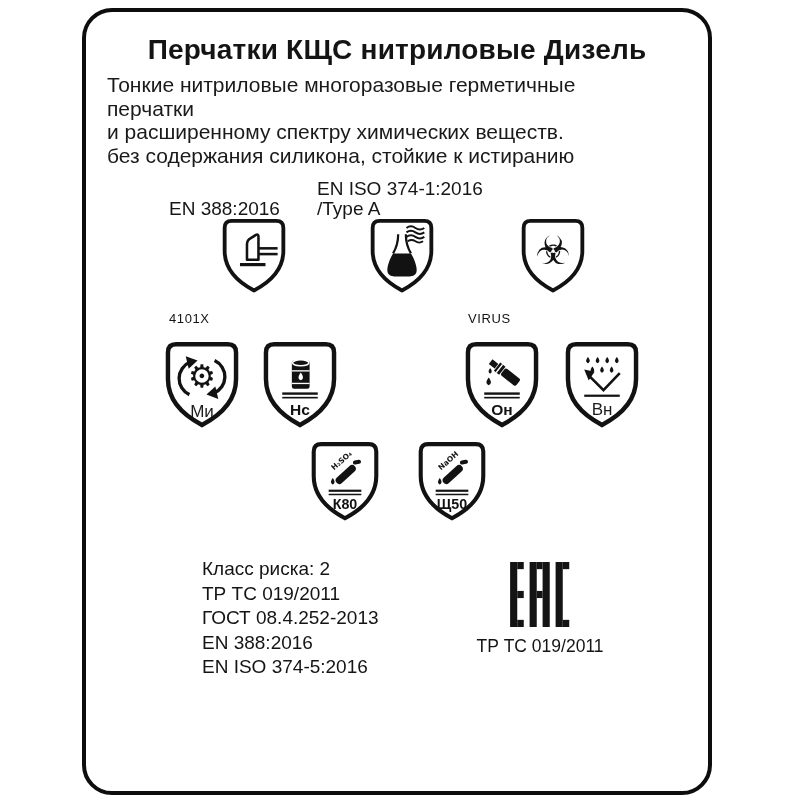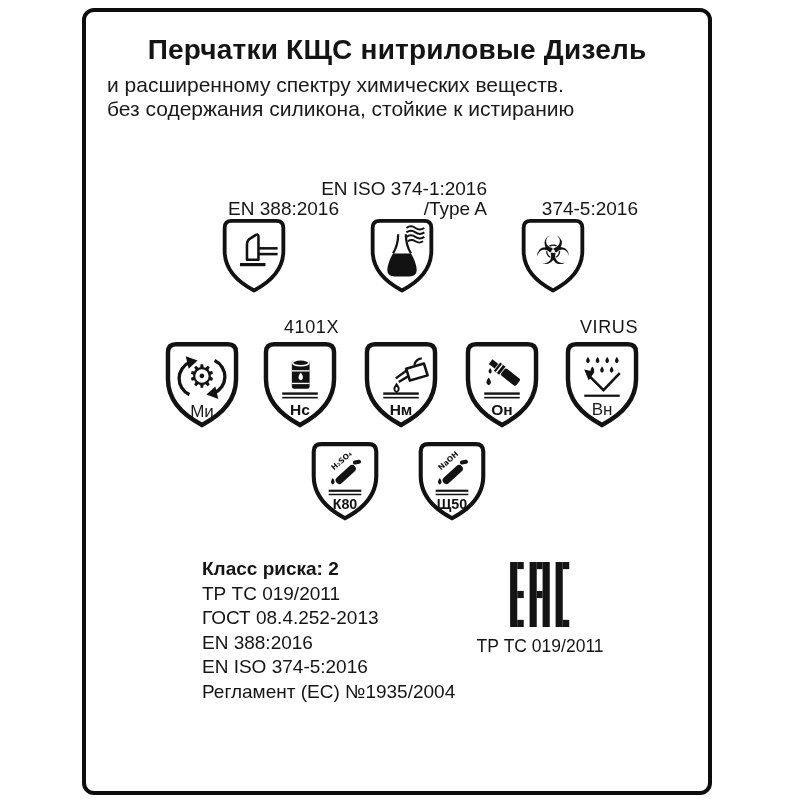--- a/index.html
+++ b/index.html
@@ -3,56 +3,57 @@
 <meta charset="utf-8">
 <style>
   html,body { margin:0; padding:0; }
   body {
     width:800px; height:800px; position:relative; background:#ffffff;
     font-family:"Liberation Sans", sans-serif; color:#141414;
     -webkit-font-smoothing:antialiased;
   }
   .card {
     position:absolute; left:82px; top:8px; width:630px; height:787px;
-    box-sizing:border-box; border:4px solid #0d0d0d; border-radius:12px;
+    box-sizing:border-box; border:4px solid #0d0d0d; border-radius:30px;
     background:#fff;
   }
   .title {
     position:absolute; top:22px; left:0; width:100%;
     text-align:center; font-size:28px; font-weight:700; letter-spacing:.2px;
   }
   .desc {
     position:absolute; left:21px; top:61px; width:560px;
     font-size:21px; line-height:23.5px; font-weight:400; color:#1a1a1a;
   }
-  .cert { position:absolute; top:165px; width:170px; text-align:right; }
+  .cert { position:absolute; top:165px; width:170px; text-align:left; }
   .cert-label {
     height:42px; display:flex; flex-direction:column; justify-content:flex-end;
     font-size:19px; line-height:20px; color:#161616;
   }
-  .cert-code { margin-top:24px; font-size:18px; letter-spacing:.6px; }
+  .cert-code { margin-top:18px; font-size:13px; letter-spacing:.6px; }
   .pict { position:absolute; text-align:center; }
   .shield-svg { display:block; margin:0 auto; }
   .svg-label { font-family:"Liberation Sans",sans-serif; }
   .glyph-txt { font-family:"DejaVu Sans",sans-serif; }
   .info {
     position:absolute; left:116px; top:545px; font-size:19px; line-height:24.5px;
   }
-  .info .risk { font-weight:700; }
+  .info .risk { font-weight:400; }
   .eac-block { position:absolute; left:384px; top:550px; width:140px; text-align:center; }
   .eac-reg { margin-top:9px; font-size:17.5px; }
 </style>
 </head>
 <body>
 
 <div class="card">
 
   <div class="title">Перчатки КЩС нитриловые Дизель</div>
 
   <div class="desc">
+    <div>Тонкие нитриловые многоразовые герметичные перчатки</div>
     <div>и расширенному спектру химических веществ.</div>
     <div>без содержания силикона, стойкие к истиранию</div>
   </div>
 
   <div class="cert" style="left:83px">
     <div class="cert-label">
       <div>EN 388:2016</div>
       <div></div>
     </div>
     <svg class="shield-svg" width="64" height="74" viewBox="0 0 100 116">
@@ -77,21 +78,20 @@
       <path d="M57 28 q7 -5 14 0 t14 0" fill="none" stroke="#121212" stroke-width="3"></path>
       <path d="M59 35 q6 -4 12 0 t12 0" fill="none" stroke="#121212" stroke-width="3"></path>
       <path d="M44 24 C44 36 42 44 36 54" fill="none" stroke="#121212" stroke-width="3.5"></path>
       <path d="M56 24 C56 36 58 44 64 54" fill="none" stroke="#121212" stroke-width="3.5"></path>
       <path d="M36 54 C30 64 27 74 27 80 C27 88 33 90 38 90 L62 90 C67 90 73 88 73 80 C73 74 70 64 64 54 Z" fill="#121212"></path>
     </svg>
   </div>
 
   <div class="cert" style="left:382px">
     <div class="cert-label">
-      <div>374-5:2016</div>
     </div>
     <svg class="shield-svg" width="64" height="74" viewBox="0 0 100 116">
       <path d="M15 3 L85 3 Q96 3 96 14 L96 50 Q96 88 50 112 Q4 88 4 50 L4 14 Q4 3 15 3 Z" fill="#fff" stroke="#121212" stroke-width="6"></path>
       <text class="glyph-txt" x="50" y="71" font-size="62" text-anchor="middle" fill="#121212">☣</text>
     </svg>
     <div class="cert-code">VIRUS</div>
   </div>
 
   <div class="pict" style="left:79px; top:330px">
     <svg class="shield-svg" width="74" height="86" viewBox="0 0 100 116">
@@ -112,32 +112,20 @@
       <ellipse cx="51" cy="28" rx="11" ry="4" fill="#121212" stroke="#ffffff" stroke-width="2"></ellipse>
       <rect x="39" y="38" width="24" height="1.8" fill="#ffffff"></rect>
       <rect x="39" y="55" width="24" height="1.8" fill="#ffffff"></rect>
       <path d="M51 41 C54.5 46 55.5 49.5 51 51.5 C46.5 49.5 47.5 46 51 41 Z" fill="#ffffff"></path>
       <rect x="26" y="68" width="48" height="3.2" fill="#121212"></rect>
       <rect x="26" y="74" width="48" height="2.2" fill="#121212"></rect>
       <text class="svg-label" x="50" y="99" font-size="21" font-weight="700" text-anchor="middle" fill="#121212">Нс</text>
     </svg>
   </div>
 
-  <div class="pict" style="left:278px; top:330px">
-    <svg class="shield-svg" width="74" height="86" viewBox="0 0 100 116">
-      <path d="M15 3 L85 3 Q96 3 96 14 L96 50 Q96 88 50 112 Q4 88 4 50 L4 14 Q4 3 15 3 Z" fill="#fff" stroke="#121212" stroke-width="6"></path>
-      <polygon points="57,36 81,29 86,45 62,52" fill="#ffffff" stroke="#121212" stroke-width="3.5" stroke-linejoin="round"></polygon>
-      <path d="M68 31 q2 -8 10 -9" fill="none" stroke="#121212" stroke-width="3"></path>
-      <path d="M58 38 L43 49 M60 46 L47 54" fill="none" stroke="#121212" stroke-width="3.2"></path>
-      <path d="M44 57 C47.5 62 48.5 65 44 67.5 C39.5 65 40.5 62 44 57 Z" fill="#ffffff" stroke="#121212" stroke-width="2.6"></path>
-      <rect x="26" y="68" width="48" height="3.2" fill="#121212"></rect>
-      <rect x="26" y="74" width="48" height="2.2" fill="#121212"></rect>
-      <text class="svg-label" x="50" y="99" font-size="21" font-weight="700" text-anchor="middle" fill="#121212">Нм</text>
-    </svg>
-  </div>
 
   <div class="pict" style="left:379px; top:330px">
     <svg class="shield-svg" width="74" height="86" viewBox="0 0 100 116">
       <path d="M15 3 L85 3 Q96 3 96 14 L96 50 Q96 88 50 112 Q4 88 4 50 L4 14 Q4 3 15 3 Z" fill="#fff" stroke="#121212" stroke-width="6"></path>
       <g transform="rotate(38 52 40)">
         <rect x="30" y="36" width="10" height="8" fill="#121212"></rect>
         <rect x="41" y="33" width="9" height="14" fill="#121212"></rect>
         <rect x="44" y="33" width="2" height="14" fill="#ffffff"></rect>
         <rect x="51" y="34" width="26" height="12" rx="3" fill="#121212"></rect>
       </g>
@@ -197,21 +185,20 @@
       <text class="svg-label" x="50" y="99" font-size="21" font-weight="700" text-anchor="middle" fill="#121212">Щ50</text>
     </svg>
   </div>
 
   <div class="info">
     <div class="risk">Класс риска: 2</div>
     <div>ТР ТС 019/2011</div>
     <div>ГОСТ 08.4.252-2013</div>
     <div>EN 388:2016</div>
     <div>EN ISO 374-5:2016</div>
-    <div>Регламент (ЕС) №1935/2004</div>
   </div>
 
   <div class="eac-block">
     <svg width="60" height="65" viewBox="0 0 92 100" style="display:block;margin:0 auto">
       <g fill="#141414">
         <rect x="0" y="0" width="11" height="100"></rect>
         <rect x="11" y="0" width="10" height="11"></rect>
         <rect x="11" y="44.5" width="10" height="11"></rect>
         <rect x="11" y="89" width="10" height="11"></rect>
         <rect x="30" y="0" width="11" height="100"></rect>

